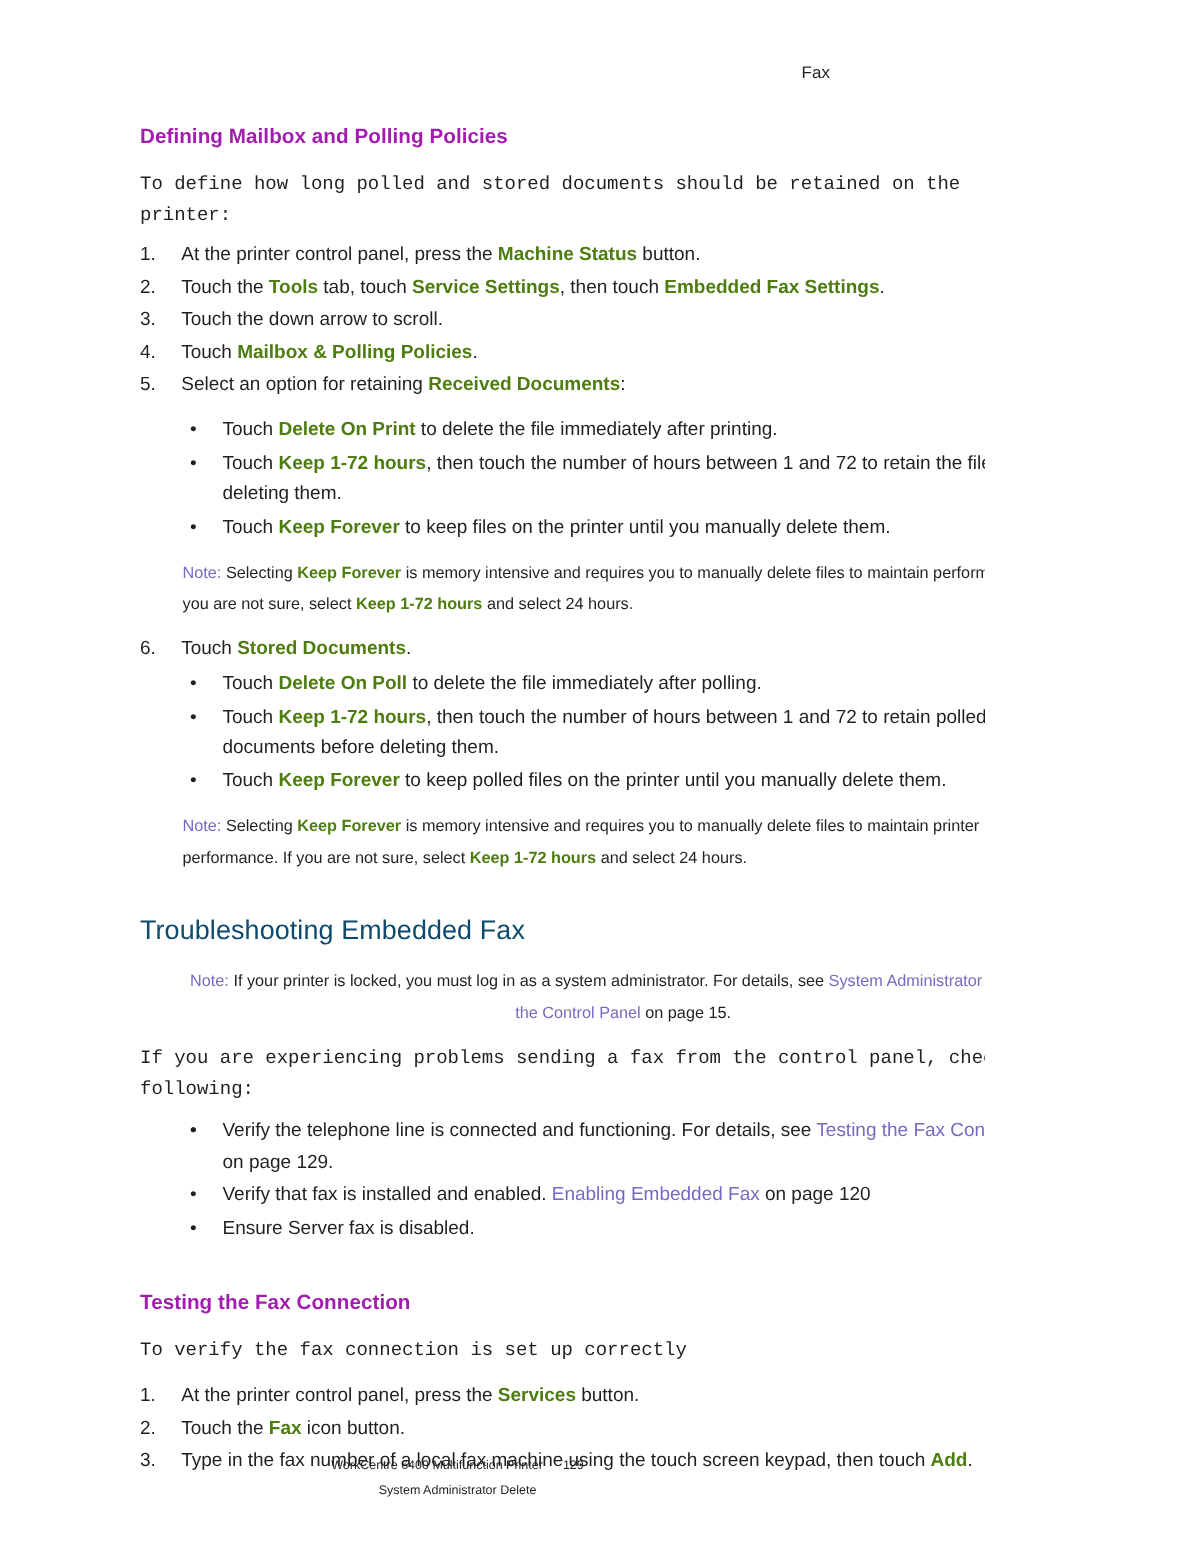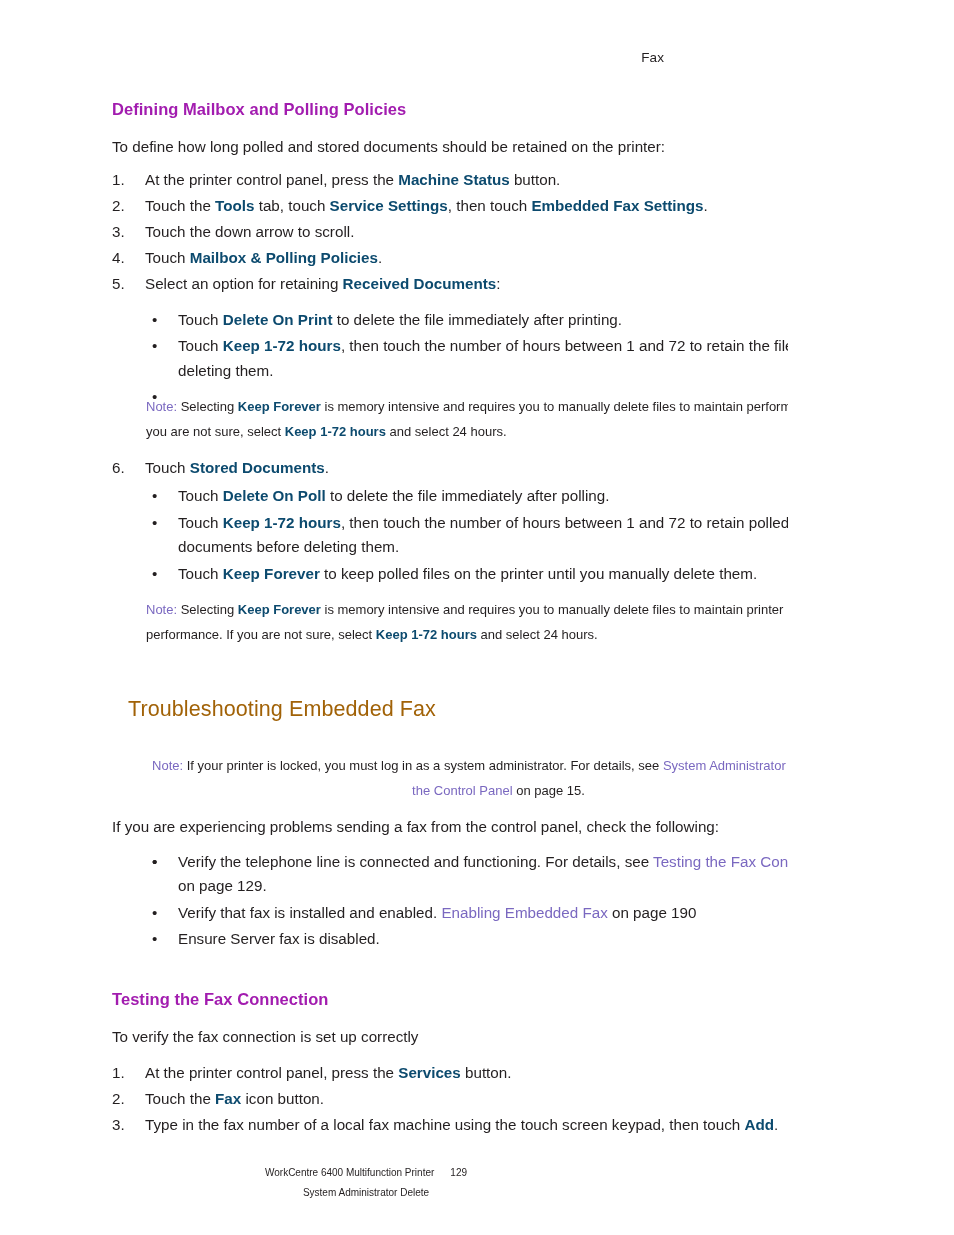--- a/index.html
+++ b/index.html
@@ -31,37 +31,38 @@
   .content {
     position: absolute;
     left: 112px;
     top: 100px;
     width: 738px;
   }
 
   h2.heading1 {
     font-size: 21.5px;
     font-weight: normal;
-    color: #a16207;
-    margin: 16px;
+    color: #0c4a6e;
+    margin: 0;
     letter-spacing: 0.1px;
   }
   h3.heading2 {
     font-size: 16.5px;
     font-weight: bold;
     color: #a21caf;
     margin: 0;
     letter-spacing: 0.05px;
   }
 
   p.body {
     font-size: 15.2px;
     line-height: 24.5px;
     margin: 0;
     color: #231f20;
+    font-family: Liberation Mono, monospace;
   }
 
   .spacer-2 { height: 2px; }
   .spacer-8 { height: 8px; }
   .spacer-10 { height: 10px; }
   .spacer-12 { height: 12px; }
   .spacer-16 { height: 16px; }
   .spacer-26 { height: 26px; }
   .spacer-34 { height: 34px; }
 
@@ -119,21 +120,21 @@
   .note-indent-1 { margin-left: 35px; text-align: center; }
   .note-label {
     color: #7a68c0;
   }
 
   a.xlink, .xlink {
     color: #7a68c0;
     text-decoration: none;
   }
 
-  b, strong { font-weight: bold; color: #0c4a6e; }
+  b, strong { font-weight: bold; color: #4d7c0f; }
 
   
   .footer {
     position: absolute;
     left: 0;
     right: 0;
     bottom: 32px;
     text-align: center;
     padding-right: 56px;
     font-size: 10px;
@@ -191,20 +192,21 @@
       <li>
         <span class="bullet">•</span>
         <span>Touch <b>Delete On Print</b> to delete the file immediately after printing.</span>
       </li>
       <li>
         <span class="bullet">•</span>
         <span>Touch <b>Keep 1-72 hours</b>, then touch the number of hours between 1 and 72 to retain the files before deleting them.</span>
       </li>
       <li>
         <span class="bullet">•</span>
+        <span>Touch <b>Keep Forever</b> to keep files on the printer until you manually delete them.</span>
       </li>
     </ul>
 
     <div class="spacer-10"></div>
 
     <div class="note">
       <span class="note-label">Note:</span>
       <span> Selecting <b>Keep Forever</b> is memory intensive and requires you to manually delete files to maintain performance. If you are not sure, select <b>Keep 1-72 hours</b> and select 24 hours.</span>
     </div>
 
@@ -263,21 +265,21 @@
     <ul class="bullist">
       <li>
         <span class="bullet">•</span>
       </li>
       <li>
         <span class="bullet">•</span>
         <span><span>Verify the telephone line is connected and functioning. For details, see </span><span class="xlink">Testing the Fax Connection</span><span> on page 129.</span></span>
       </li>
       <li>
         <span class="bullet">•</span>
-        <span><span>Verify that fax is installed and enabled. </span><span class="xlink">Enabling Embedded Fax</span><span> on page 190</span></span>
+        <span><span>Verify that fax is installed and enabled. </span><span class="xlink">Enabling Embedded Fax</span><span> on page 120</span></span>
       </li>
       <li>
         <span class="bullet">•</span>
         <span>Ensure Server fax is disabled.</span>
       </li>
     </ul>
 
     <div class="spacer-10"></div>
 
 

